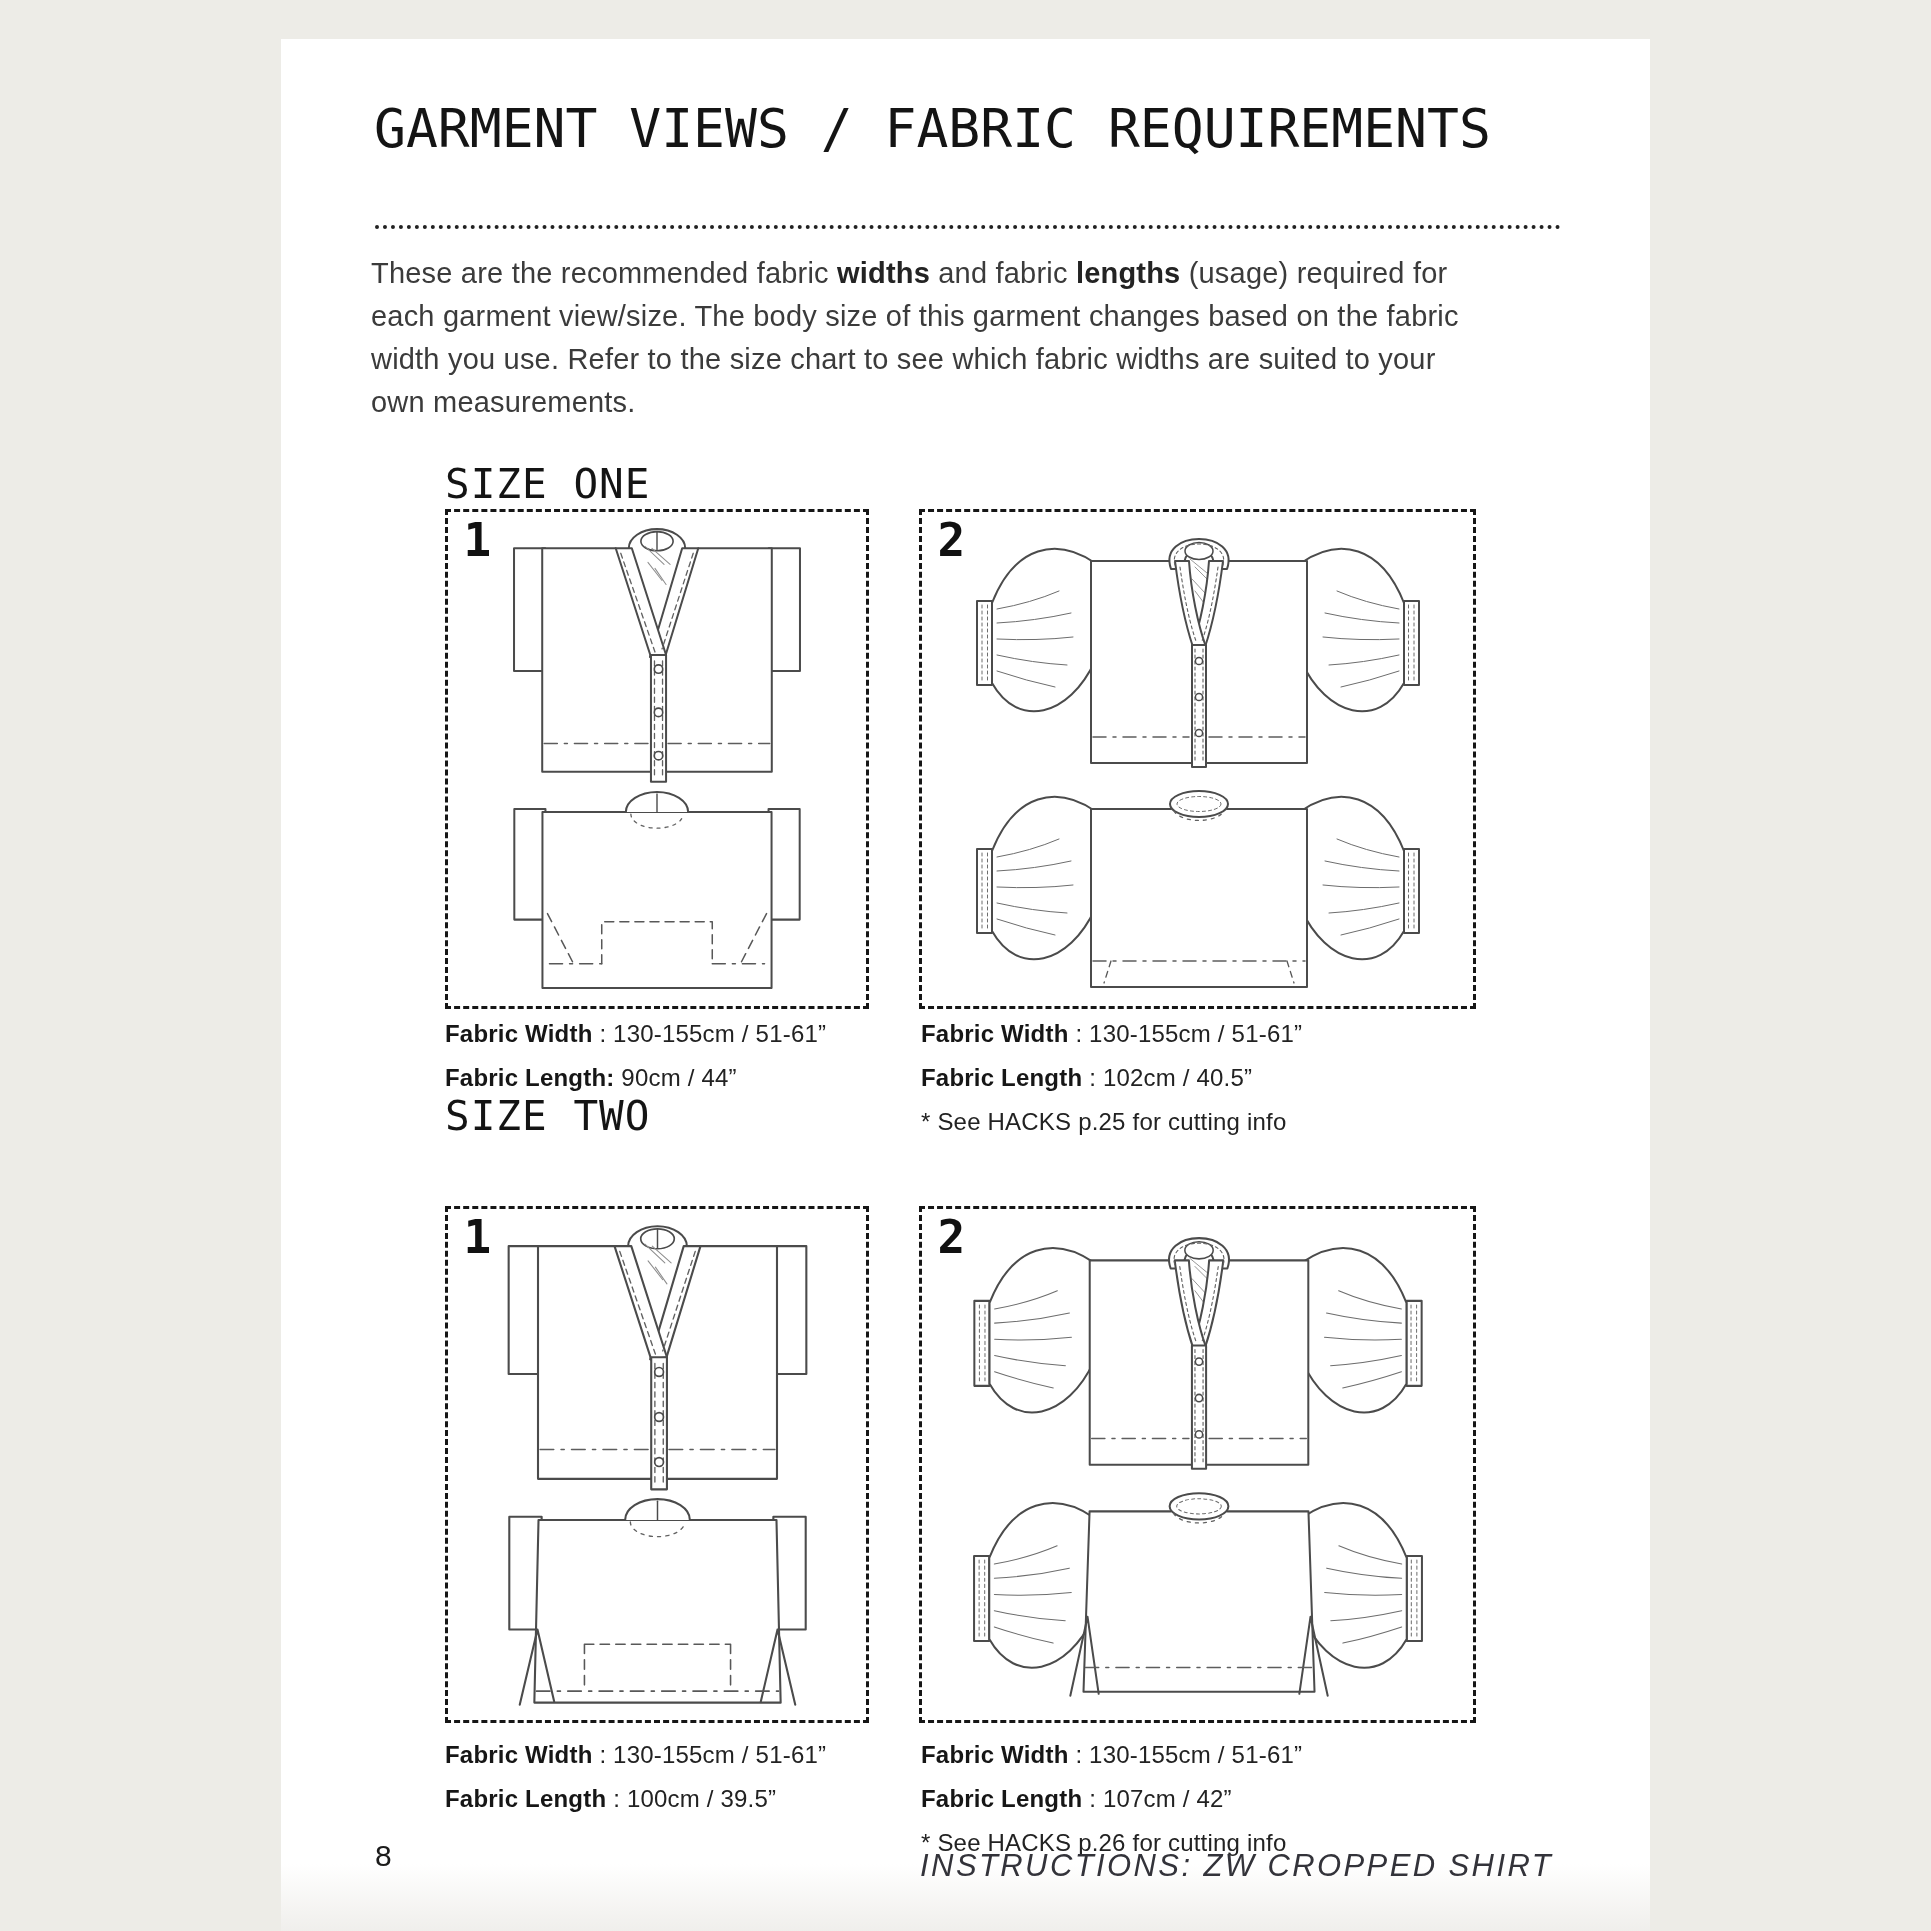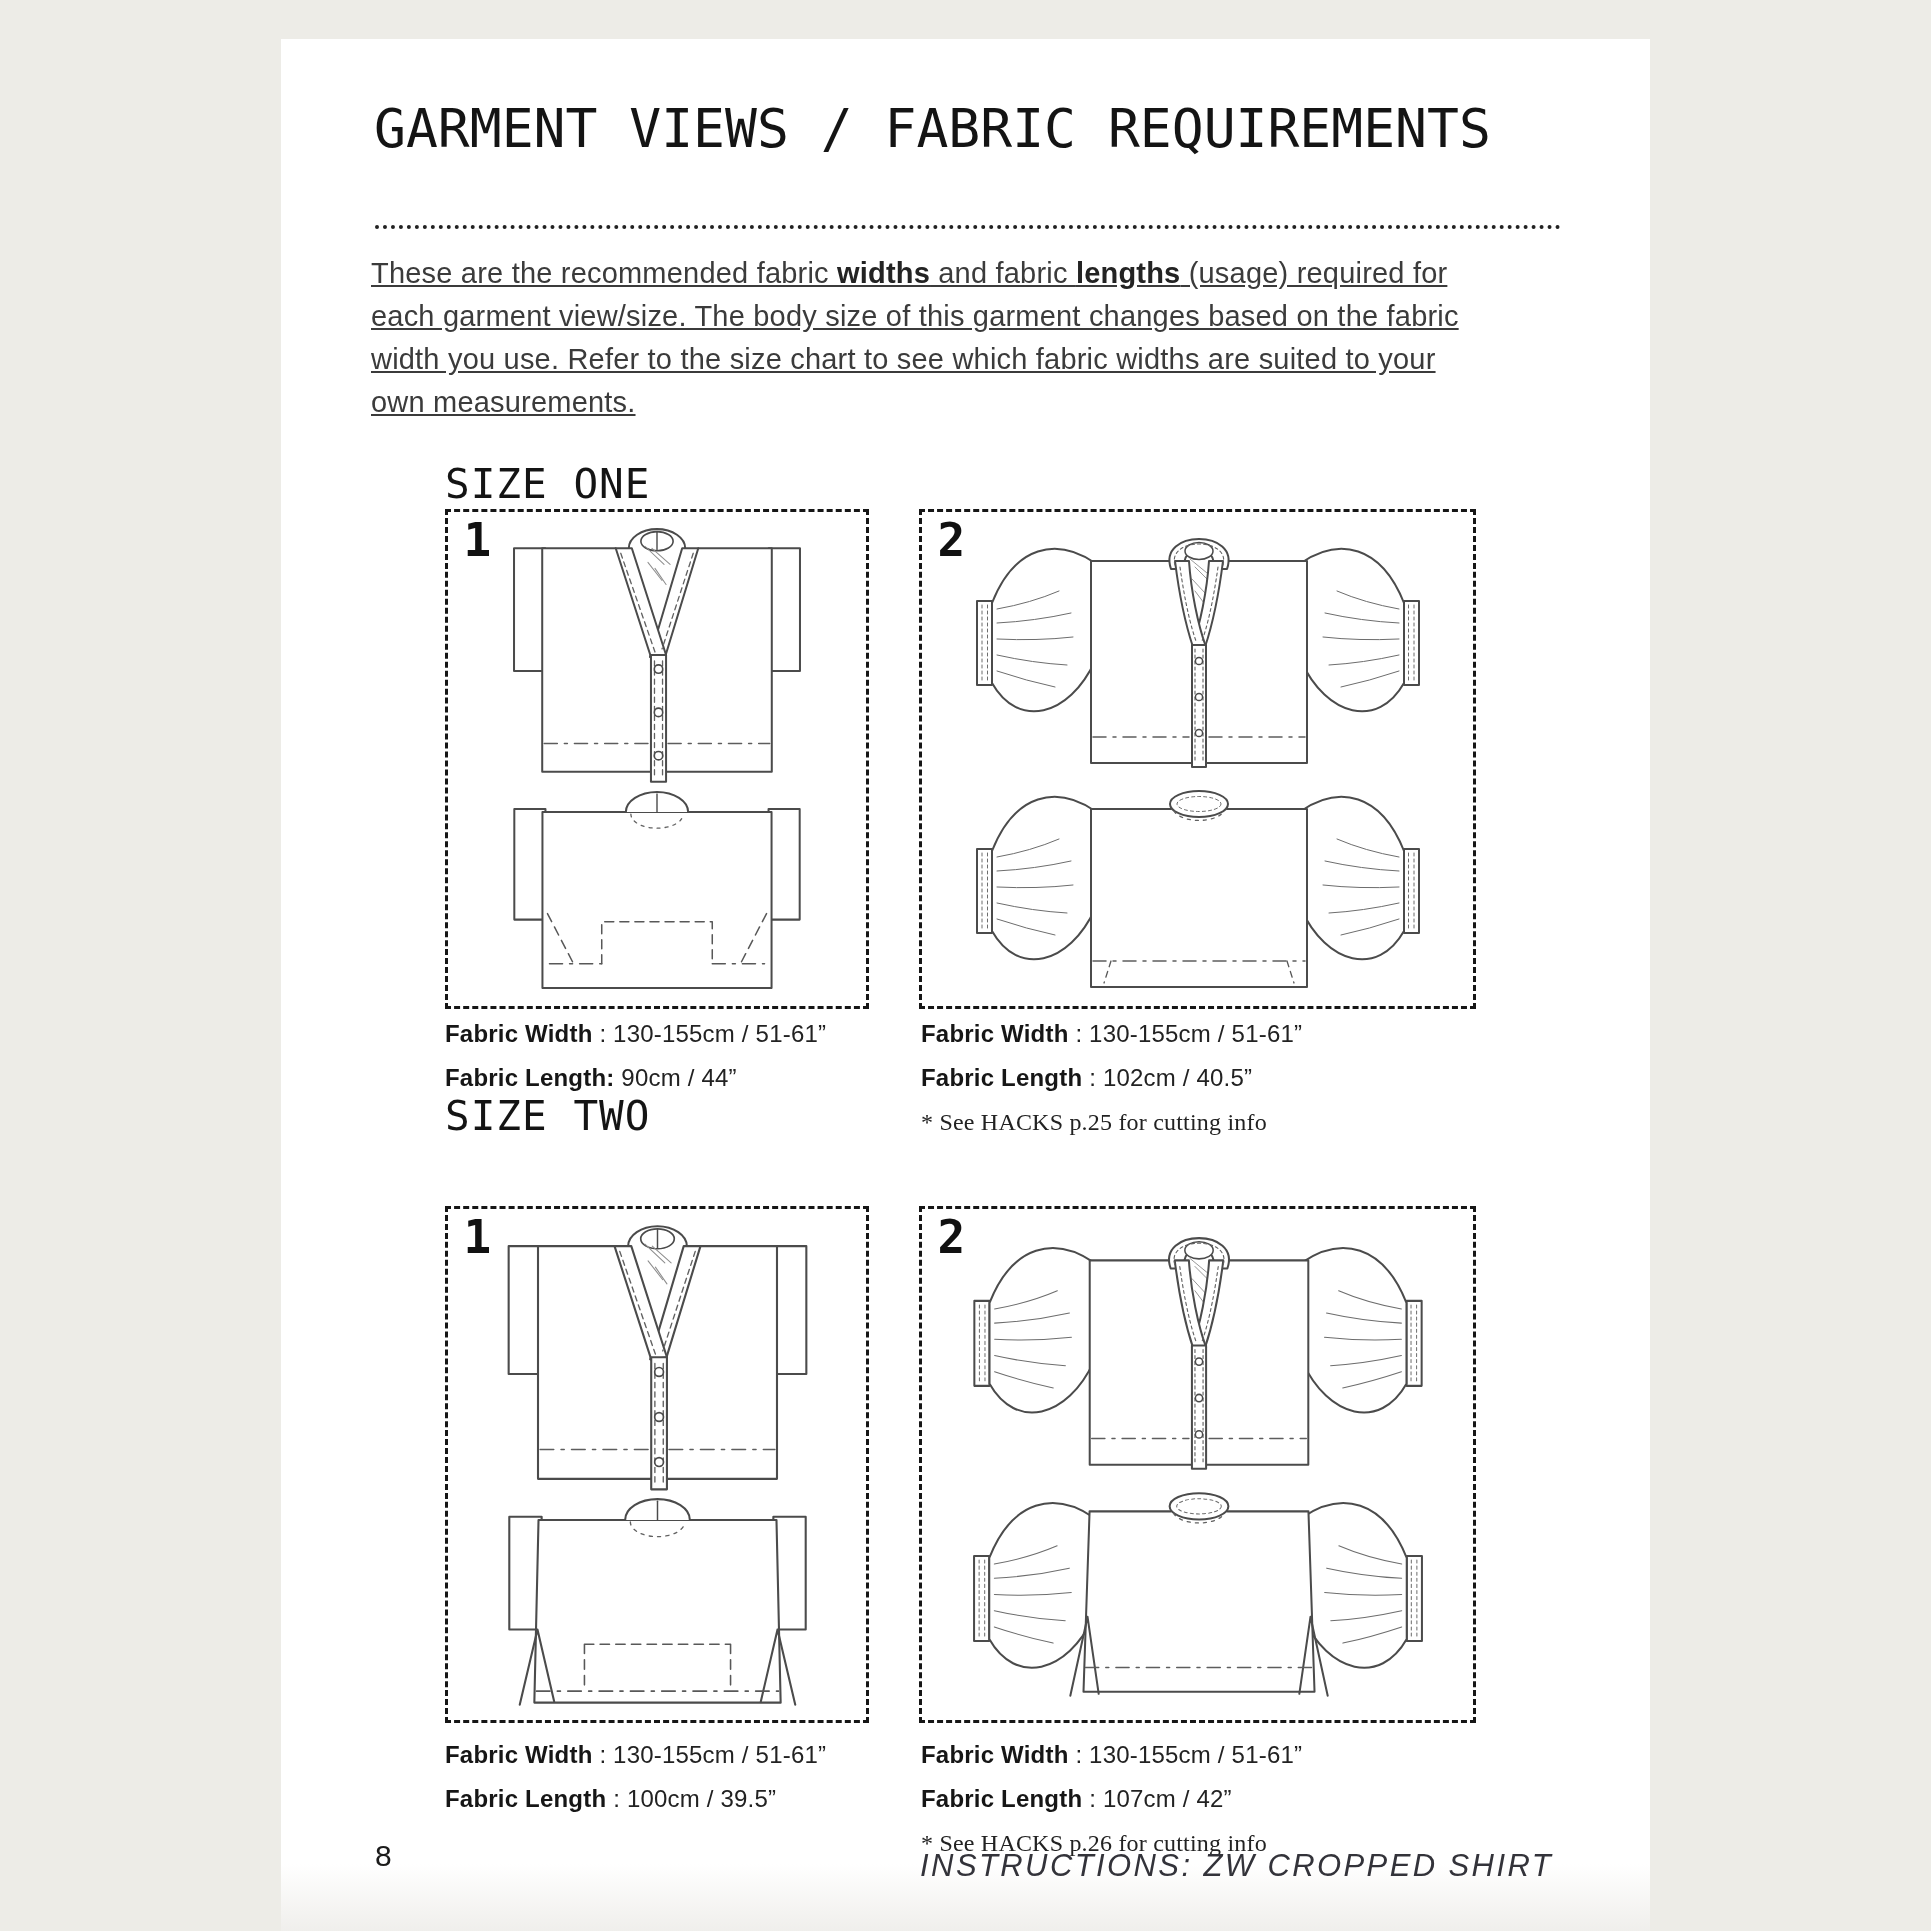--- a/index.html
+++ b/index.html
@@ -19,21 +19,21 @@
     font-family:"DejaVu Sans Mono",monospace;font-weight:500;
     font-size:53px;line-height:1.2;letter-spacing:0px;color:#141414;
     white-space:nowrap;
   }
   .rule{
     position:absolute;left:94px;top:186px;width:1186px;height:0;
     border-top:4.8px dotted #222;
   }
   .intro{
     position:absolute;left:90px;top:213px;width:1236px;
-    font-size:29px;line-height:43px;color:#3b3b3b;letter-spacing:0.2px;text-decoration:underline;
+    font-size:29px;line-height:43px;color:#3b3b3b;letter-spacing:0.2px;
   }
   .intro b{font-weight:700;color:#232323;}
   .intro-line{white-space:nowrap;}
   .size-head{
     position:absolute;margin:0;left:164px;
     font-family:"DejaVu Sans Mono",monospace;font-weight:500;
     font-size:41px;color:#141414;letter-spacing:1px;white-space:nowrap;
   }
   .view-box{
     position:absolute;margin:0;background:#fff;
@@ -45,21 +45,21 @@
     position:absolute;top:1.9px;left:15.4px;
     font-family:"DejaVu Sans Mono",monospace;font-weight:600;
     font-size:46px;color:#111;line-height:1.15;
   }
   .art{display:block;}
   .spec{
     position:absolute;font-size:24px;line-height:44px;color:#222;
     letter-spacing:0.2px;white-space:nowrap;
   }
   .spec b{font-weight:700;color:#161616;}
-  .spec-note{font-weight:400;font-family:Liberation Serif, serif;}
+  .spec-note{font-weight:400;}
   .page-num{
     position:absolute;left:94px;top:1800px;font-size:30px;color:#1b1b1b;z-index:3;
   }
   .doc-label{
     position:absolute;right:97px;top:1809px;font-size:31px;color:#33333a;
     font-style:italic;letter-spacing:2.4px;font-weight:500;z-index:3;white-space:nowrap;text-align:center;
   }
   .bottom-fade{
     position:absolute;left:0;right:0;bottom:0;height:106px;z-index:2;
     background:linear-gradient(180deg, rgba(235,234,229,0) 0%, rgba(228,226,221,0.9) 100%);

